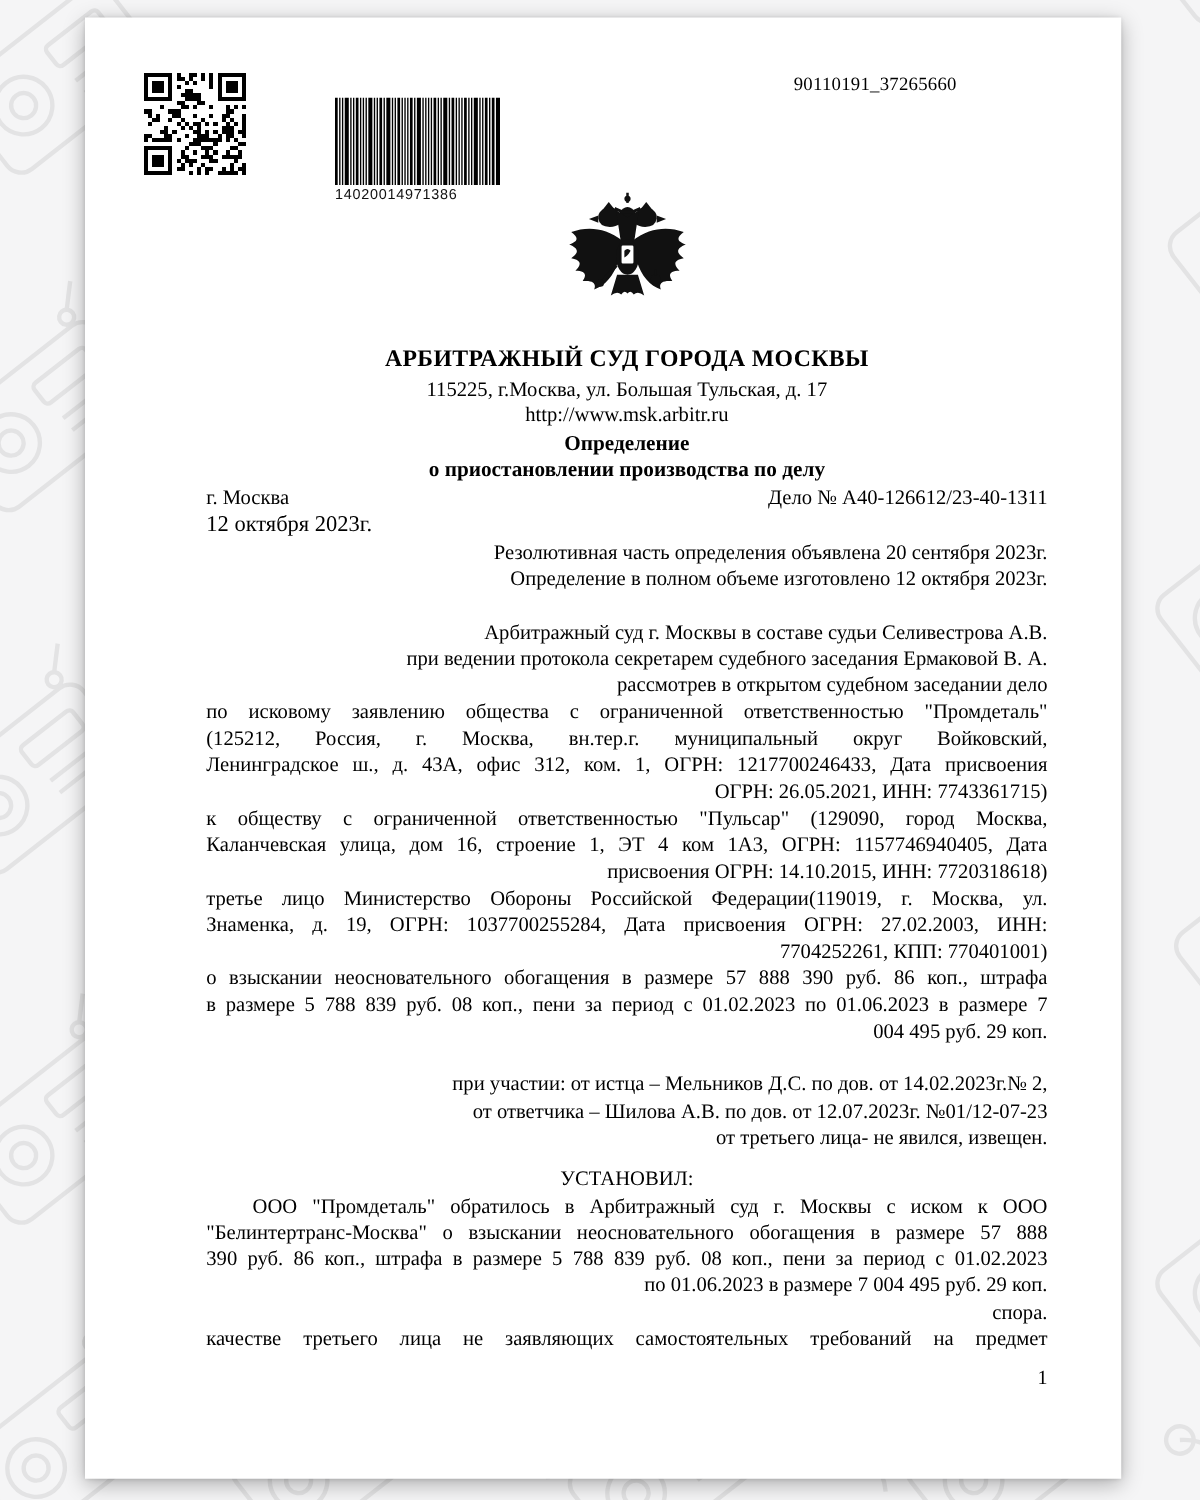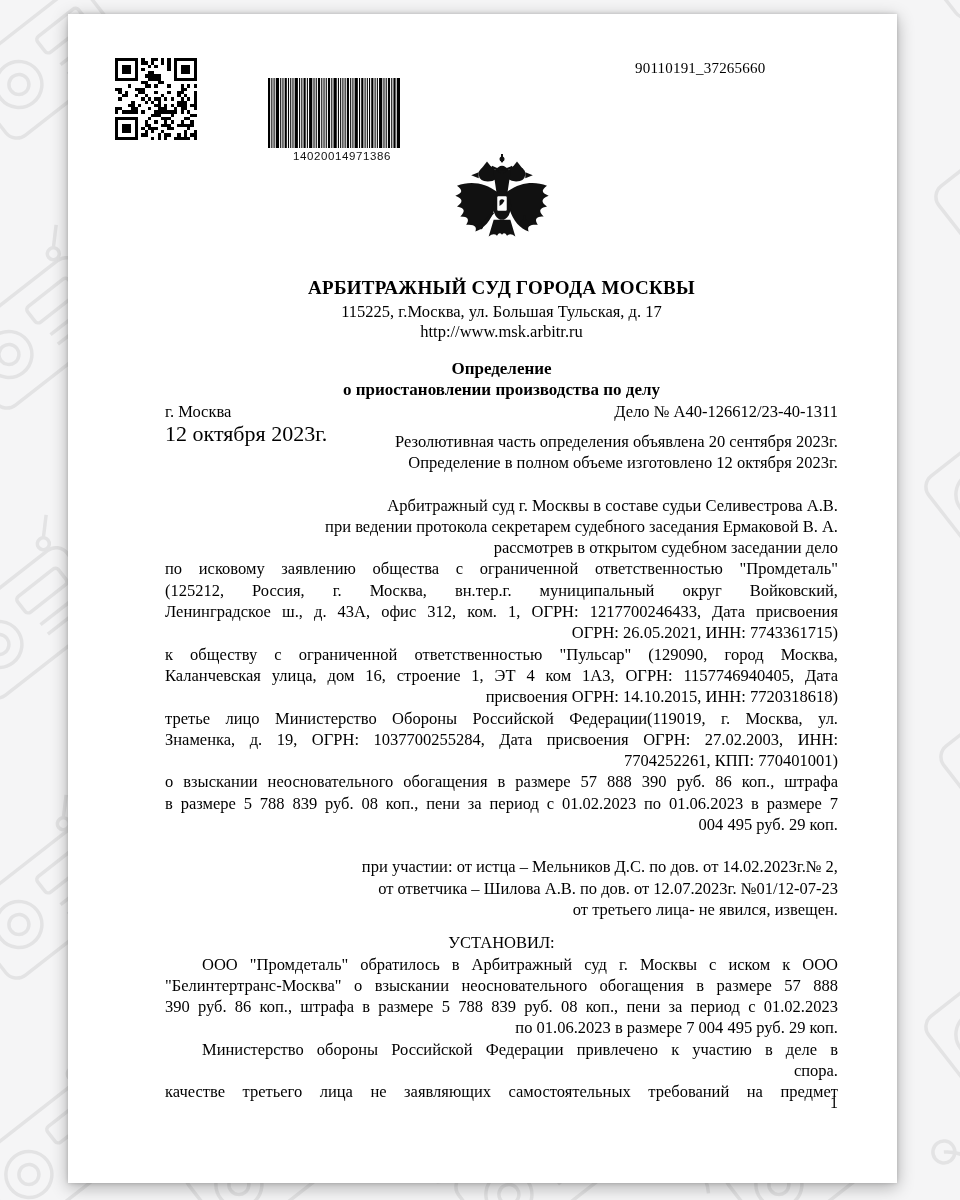--- a/index.html
+++ b/index.html
@@ -11,37 +11,37 @@
   #bg-layer{position:absolute;left:0;top:0;width:960px;height:1200px;}
   #page{
     position:absolute;left:68px;top:14px;width:829px;height:1169px;
     background:#ffffff;
     box-shadow:0 4px 16px rgba(0,0,0,0.30), 0 0 4px rgba(0,0,0,0.18);
   }
   .abs{position:absolute;}
   #doc-code{left:567px;top:46px;font-size:15px;letter-spacing:0.2px;}
   #qr-block{left:47px;top:44px;width:82px;height:82px;}
   #qr-block svg{display:block;width:82px;height:82px;}
-  #barcode-block{left:200px;top:64px;width:148px;text-align:center;}
+  #barcode-block{left:200px;top:64px;width:148px;text-align:left;}
   #barcode-block svg{display:block;width:132px;height:70px;}
   #barcode-number{
     font-family:"Liberation Sans","DejaVu Sans",sans-serif;
     font-size:11.5px;letter-spacing:0.6px;margin-top:2px;color:#111;
   }
   #emblem-block{left:384px;top:140px;width:100px;height:105px;}
   #emblem-block svg{display:block;width:100px;height:105px;}
   .content{position:absolute;left:97px;width:673px;}
   #header-block{top:262px;text-align:center;}
   .court-name{font-weight:bold;font-size:19px;line-height:24px;letter-spacing:0.3px;}
   .court-address{font-size:16.5px;line-height:20px;margin-top:2px;}
   .court-site{font-size:16.5px;line-height:20px;}
-  .doc-title{font-weight:bold;font-size:17px;line-height:21px;margin-top:16px;}
+  .doc-title{font-weight:bold;font-size:17px;line-height:21px;margin-top:2px;}
   .doc-subtitle{font-weight:bold;font-size:17px;line-height:22px;}
   .city-case{display:flex;justify-content:space-between;font-size:16.5px;line-height:22px;text-align:center;}
-  .doc-date{text-align:left;font-size:22px;line-height:21px;}
+  .doc-date{text-align:left;font-size:18px;line-height:21px;}
   #body-block{top:417px;font-size:16.5px;}
   .ln{line-height:21.3px;white-space:normal;}
   .ln-l{text-align:right;}
   .ln-j{text-align:justify;text-align-last:justify;}
   .ln-c{text-align:center;}
   .ind{text-indent:37px;}
   .spacer{width:100%;}
   #page-num{top:1080px;right:59px;left:auto;font-size:16px;}
 </style>
 </head>
@@ -398,20 +398,19 @@
       <div class="spacer" style="height: 21px;"></div>
       <div class="ln ln-l">при участии: от истца – Мельников Д.С. по дов. от 14.02.2023г.№ 2,</div>
       <div class="ln ln-l">от ответчика – Шилова А.В. по дов. от 12.07.2023г. №01/12-07-23</div>
       <div class="ln ln-l">от третьего лица- не явился, извещен.</div>
       <div class="spacer" style="height: 12px;"></div>
       <div class="ln ln-c">УСТАНОВИЛ:</div>
       <div class="ln ln-j ind">ООО "Промдеталь" обратилось в Арбитражный суд г. Москвы с иском к ООО</div>
       <div class="ln ln-j">"Белинтертранс-Москва" о взыскании неосновательного обогащения в размере 57 888</div>
       <div class="ln ln-j">390 руб. 86 коп., штрафа в размере 5 788 839 руб. 08 коп., пени за период с 01.02.2023</div>
       <div class="ln ln-l">по 01.06.2023 в размере 7 004 495 руб. 29 коп.</div>
-      <div class="ln ln-j ind">Министерство обороны Российской Федерации привлечено к участию в деле в</div>
       <div class="ln ln-l">спора.</div>
       <div class="ln ln-j">качестве третьего лица не заявляющих самостоятельных требований на предмет</div>
     </div>
 
   <div class="abs" id="page-num">1</div>
 
 </div>
 
 </body></html>

